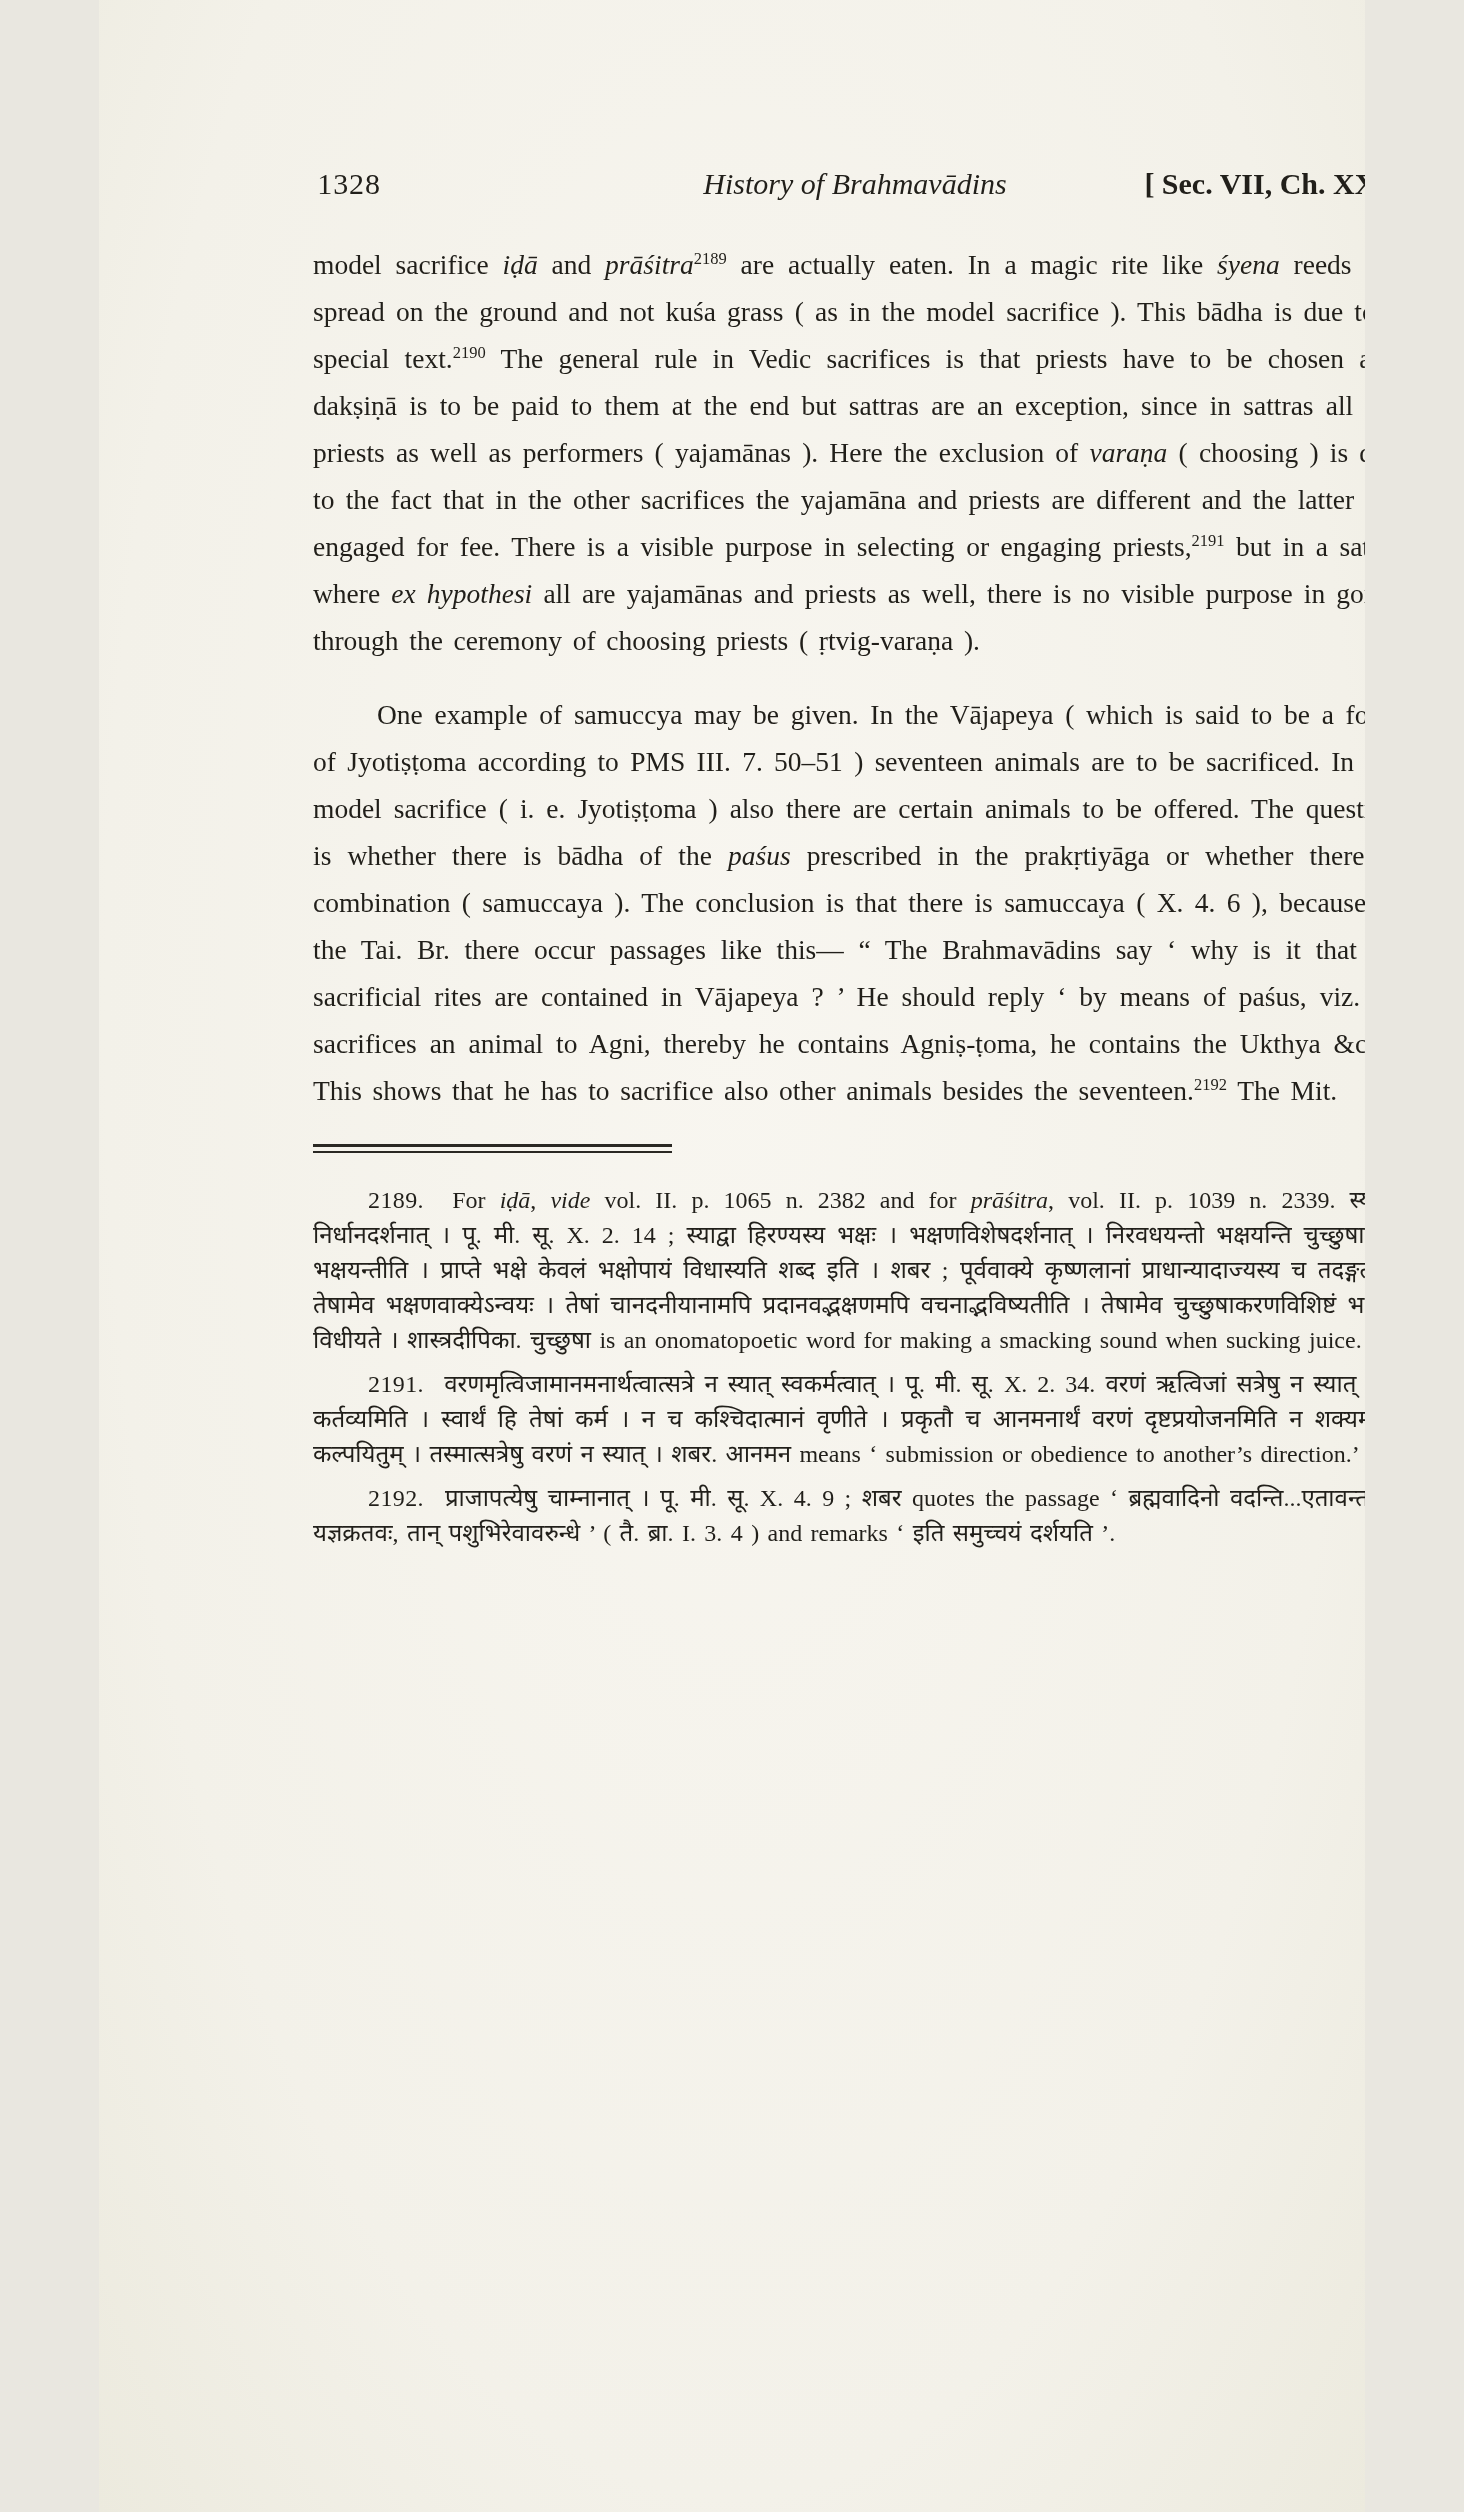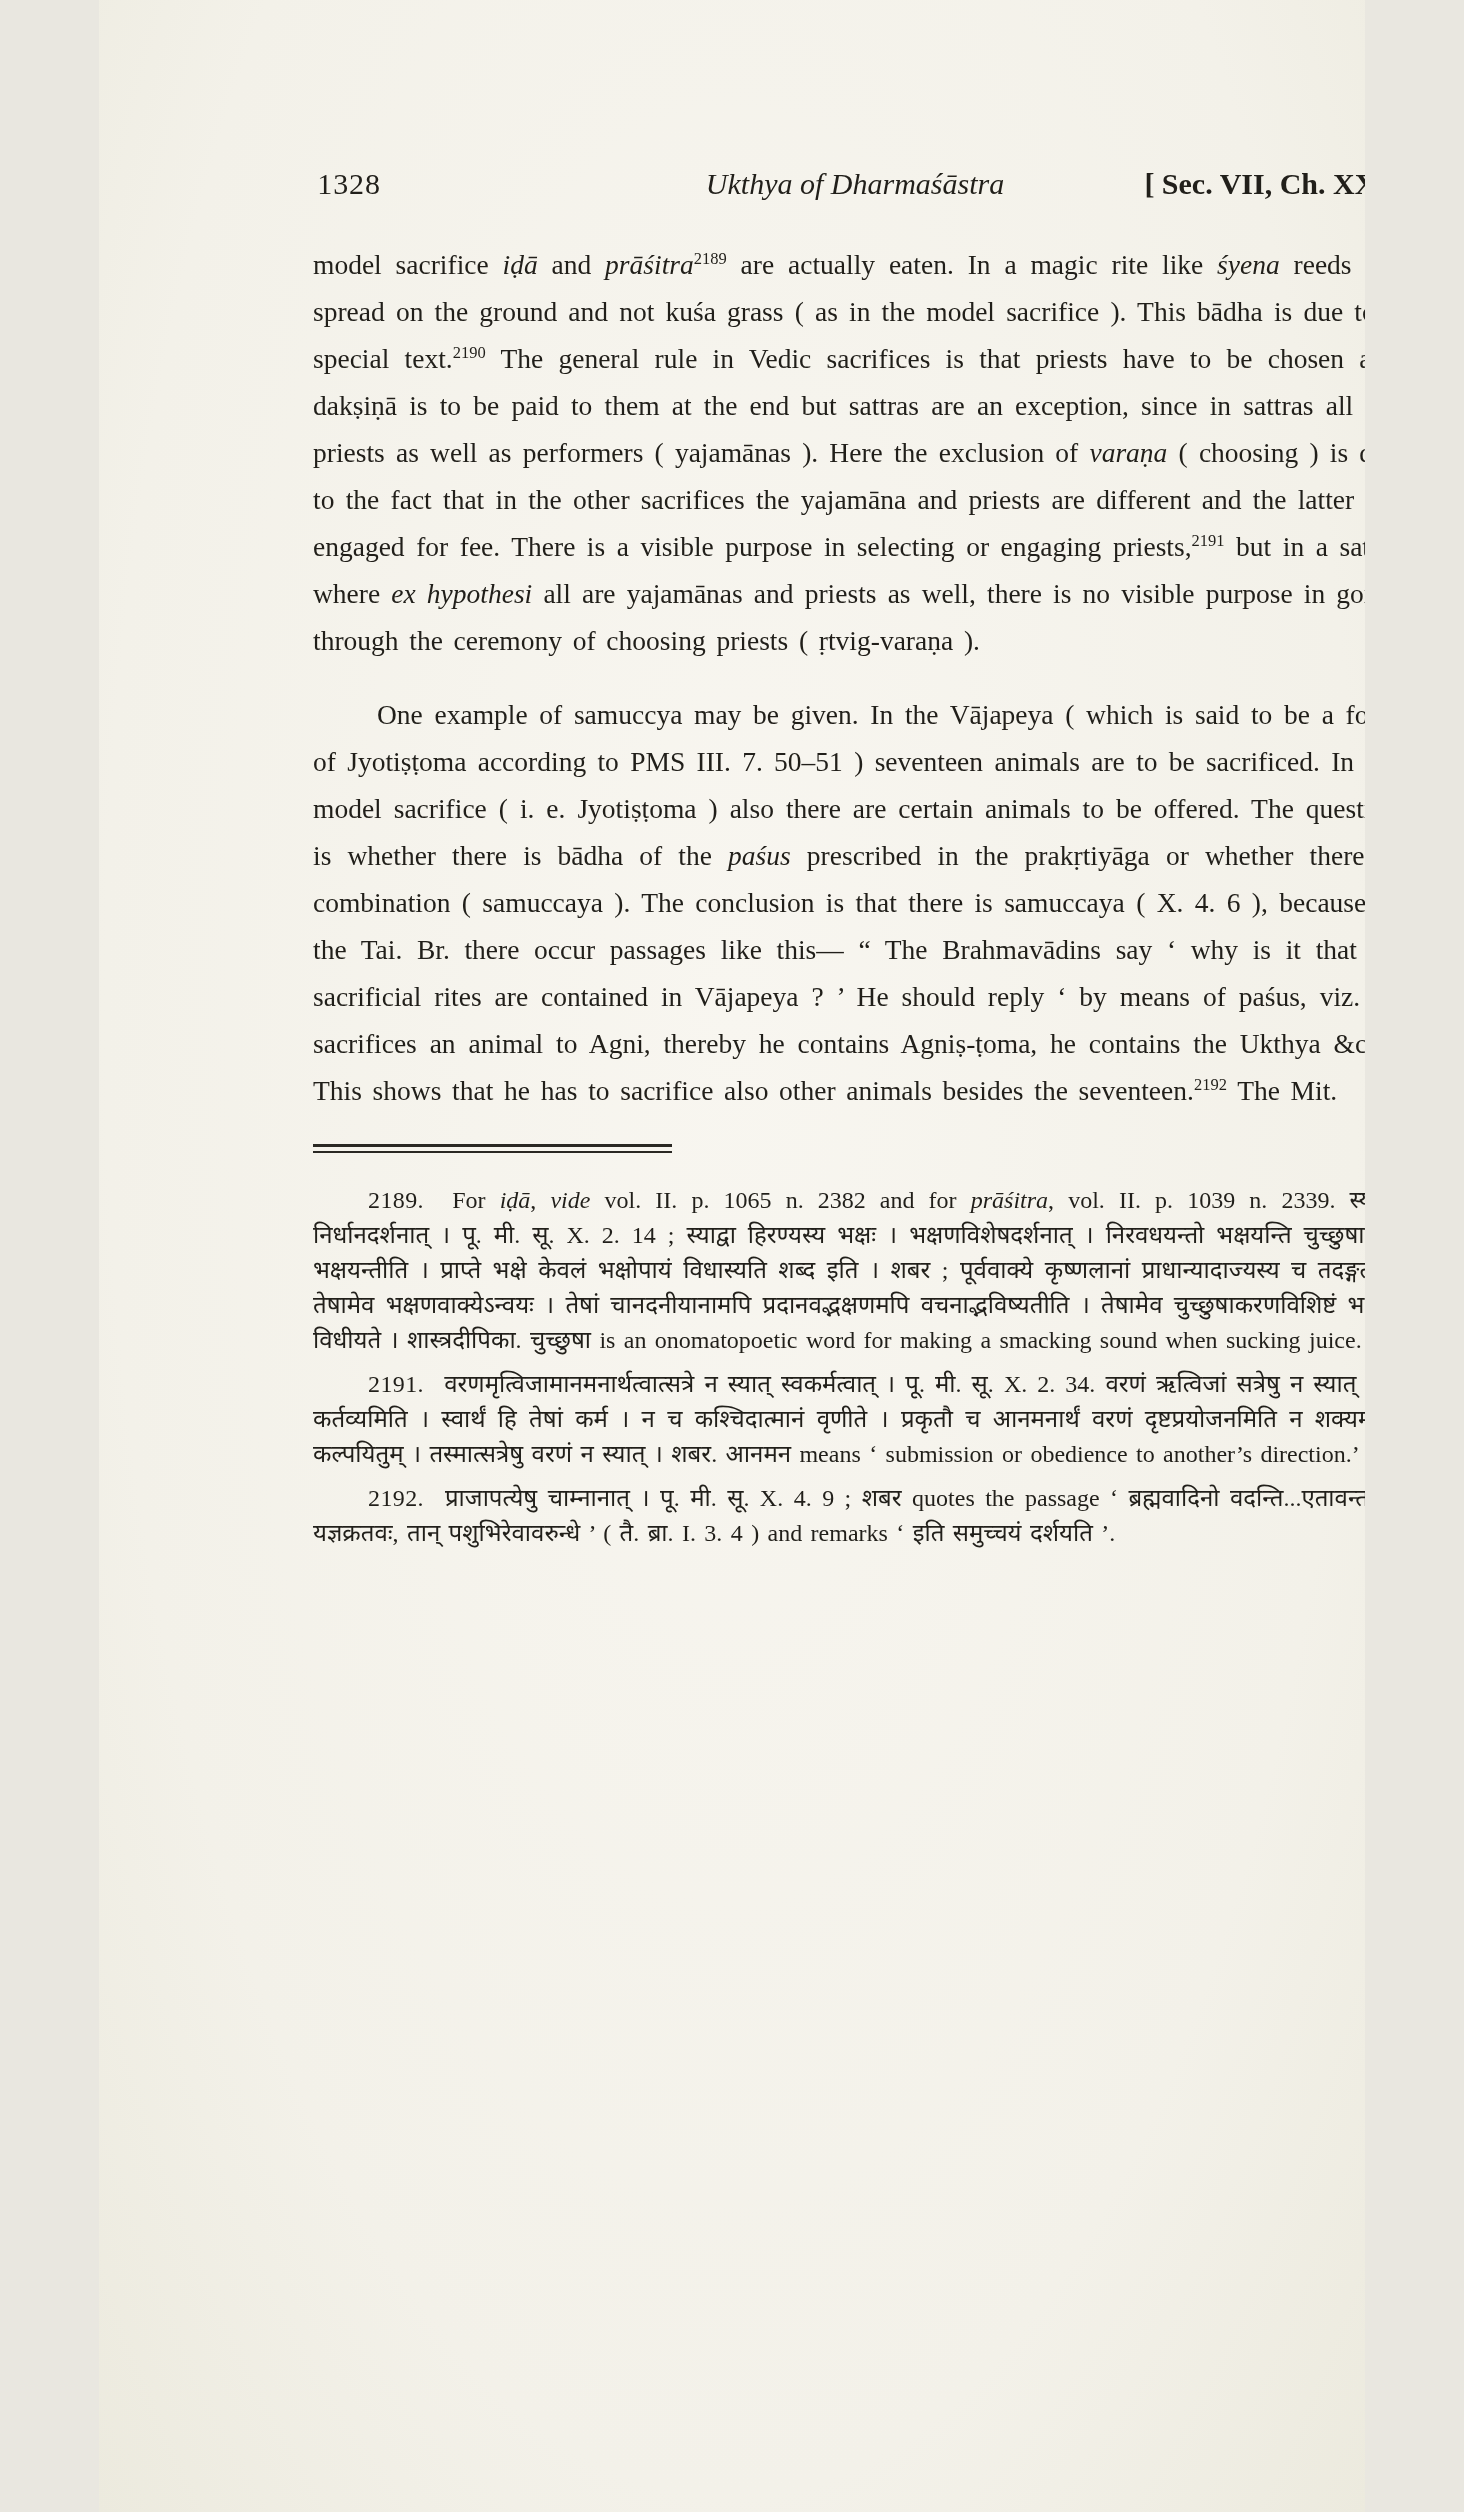--- a/index.html
+++ b/index.html
@@ -90,21 +90,21 @@
     letter-spacing: 0.4px;
   }
 </style>
 </head>
 <body>
 
 <div class="page">
 
   <div class="header">
     <span class="pagenum">1328</span>
-    <span class="title">Ukthya of Dharmaśāstra</span>
+    <span class="title">History of Brahmavādins</span>
     <span class="section">[ Sec. VII, Ch. XXX</span>
   </div>
 
   <div class="content">
 
     <p class="body-para"><span>model sacrifice </span><span class="it">iḍā</span><span> and </span><span class="it">prāśitra</span><sup>2189</sup><span> are actually eaten.  In a magic rite like </span><span class="it">śyena</span><span> reeds are spread on the ground and not kuśa grass ( as in the model sacrifice ).  This bādha is due to a special text.</span><sup>2190</sup><span>  The general rule in Vedic sacrifices is that priests have to be chosen and dakṣiṇā is to be paid to them at the end but sattras are an exception, since in sattras all are priests as well as performers ( yajamānas ).  Here the exclusion of </span><span class="it">varaṇa</span><span> ( choosing ) is due to the fact that in the other sacrifices the yajamāna and priests are different and the latter are engaged for fee.  There is a visible purpose in selecting or engaging priests,</span><sup>2191</sup><span> but in a sattra where </span><span class="it">ex hypothesi</span><span> all are yajamānas and priests as well, there is no visible purpose in going through the ceremony of choosing priests ( ṛtvig-varaṇa ).</span></p>
 
     <p class="body-para indent"><span>One example of samuccya may be given.  In the Vājapeya ( which is said to be a form of Jyotiṣṭoma according to PMS III. 7. 50–51 ) seventeen animals are to be sacrificed.  In the model sacrifice ( i. e. Jyotiṣṭoma ) also there are certain animals to be offered.  The question is whether there is bādha of the </span><span class="it">paśus</span><span> prescribed in the prakṛtiyāga or whether there is combination ( samuccaya ).  The conclusion is that there is samuccaya ( X. 4. 6 ), because in the Tai. Br. there occur passages like this— “ The Brahmavādins say ‘ why is it that all sacrificial rites are contained in Vājapeya ? ’  He should reply ‘ by means of paśus, viz. he sacrifices an animal to Agni, thereby he contains Agniṣ-ṭoma, he contains the Ukthya &amp;c. ”  This shows that he has to sacrifice also other animals besides the seventeen.</span><sup>2192</sup><span>  The Mit.</span></p>
 
     <div class="fnrule"></div>

